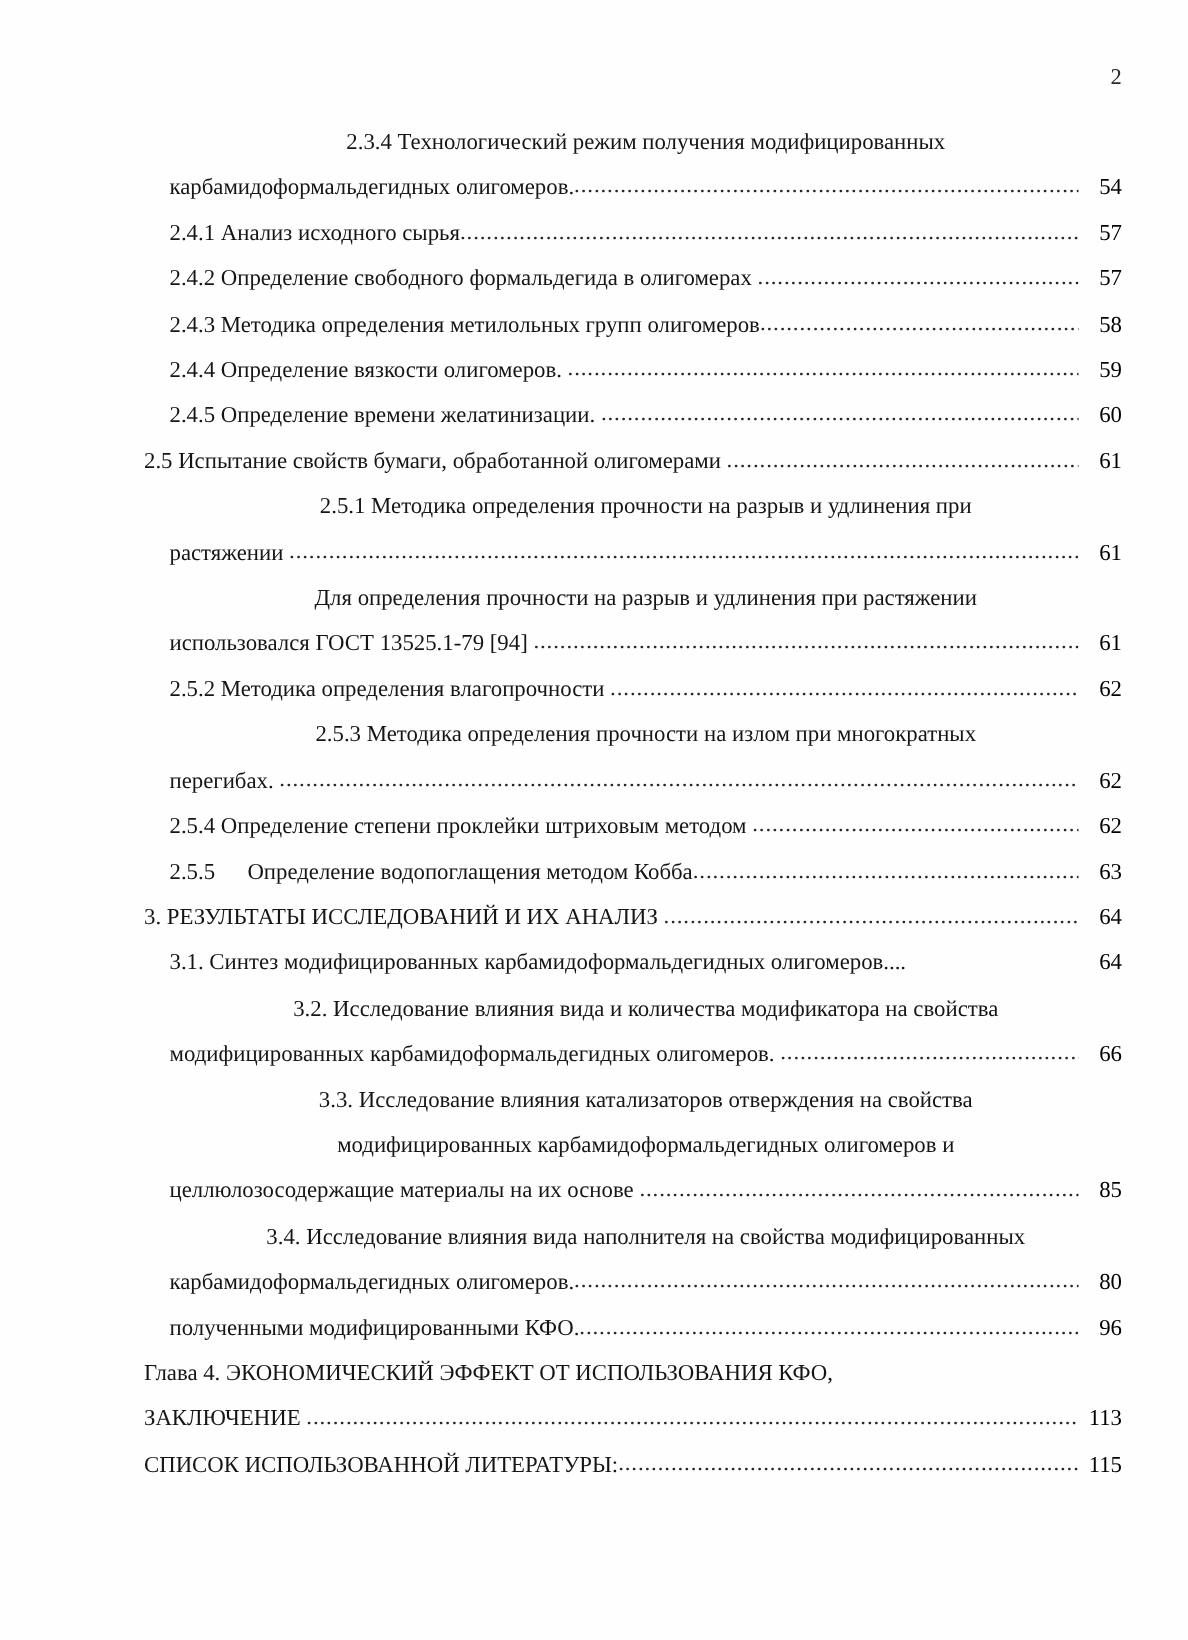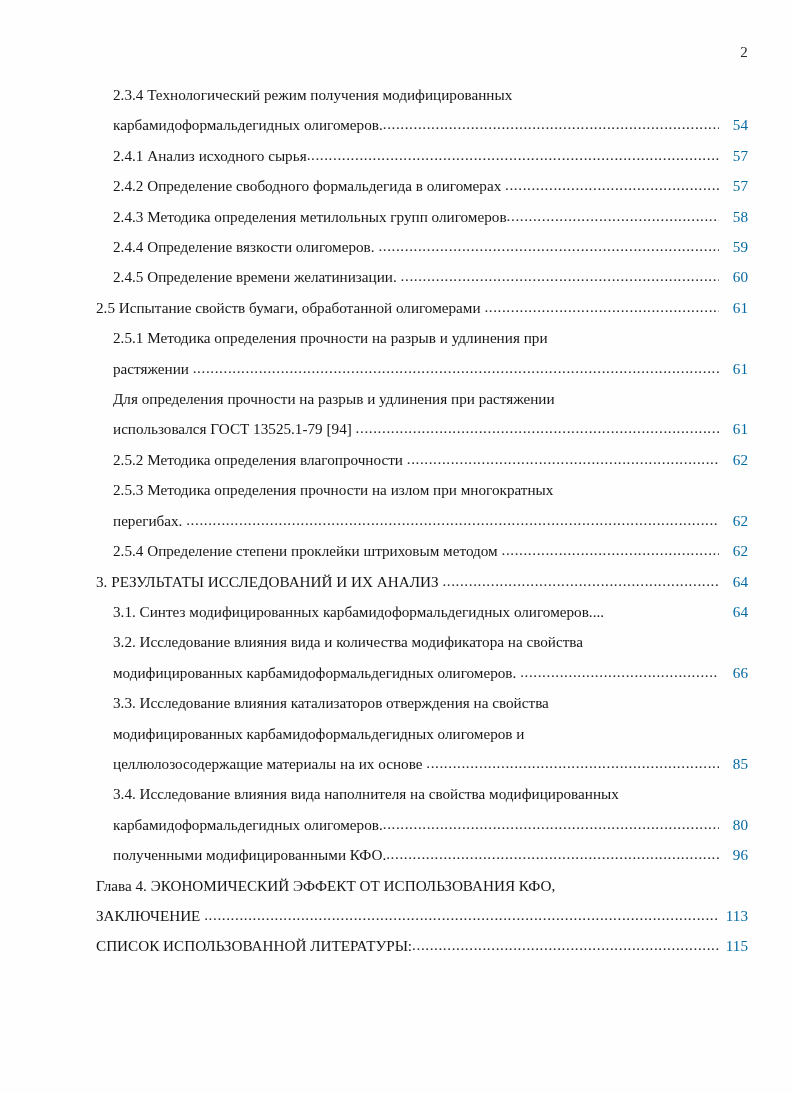--- a/index.html
+++ b/index.html
@@ -70,26 +70,26 @@
   }
   .line .leader::after {
     content: "........................................................................................................................................................";
   }
 
   .line .pg {
     flex: 0 0 auto;
     text-align: right;
     min-width: 26px;
     padding-left: 3px;
-    color: #0369a1;
+    color: #000000;
   }
 
   
   .ind0 { padding-left: 0px; }
-  .ind1 { padding-left: 17px; }
+  .ind1 { padding-left: 17px; justify-content: center; }
 
   .caps { }
 
   
   .tabgap {
     display: inline-block;
     width: 56px;
   }
 
   
@@ -139,20 +139,23 @@
         <div class="line ind1"><span class="txt">2.5.2 Методика определения влагопрочности </span><span class="leader"></span><span class="pg">62</span></div>
       </div>
       <div class="entry">
         <div class="line ind1 nolead"><span class="txt">2.5.3 Методика определения прочности на излом при многократных</span></div>
         <div class="line ind1"><span class="txt">перегибах. </span><span class="leader"></span><span class="pg">62</span></div>
       </div>
       <div class="entry">
         <div class="line ind1"><span class="txt">2.5.4 Определение степени проклейки штриховым методом </span><span class="leader"></span><span class="pg">62</span></div>
       </div>
       <div class="entry">
+        <div class="line ind1"><span>2.5.5</span><span class="tabgap"></span><span class="txt">Определение водопоглащения методом Кобба</span><span class="leader"></span><span class="pg">63</span></div>
+      </div>
+      <div class="entry">
         <div class="line ind0 caps"><span class="txt">3. РЕЗУЛЬТАТЫ ИССЛЕДОВАНИЙ И ИХ АНАЛИЗ </span><span class="leader"></span><span class="pg">64</span></div>
       </div>
       <div class="entry">
         <div class="line ind1"><span class="txt">3.1. Синтез модифицированных карбамидоформальдегидных олигомеров....</span><span class="leader" style="visibility: hidden;"></span><span class="pg">64</span></div>
       </div>
       <div class="entry">
         <div class="line ind1 nolead"><span class="txt">3.2. Исследование влияния вида и количества модификатора на свойства</span></div>
         <div class="line ind1"><span class="txt">модифицированных карбамидоформальдегидных олигомеров. </span><span class="leader"></span><span class="pg">66</span></div>
       </div>
       <div class="entry">

